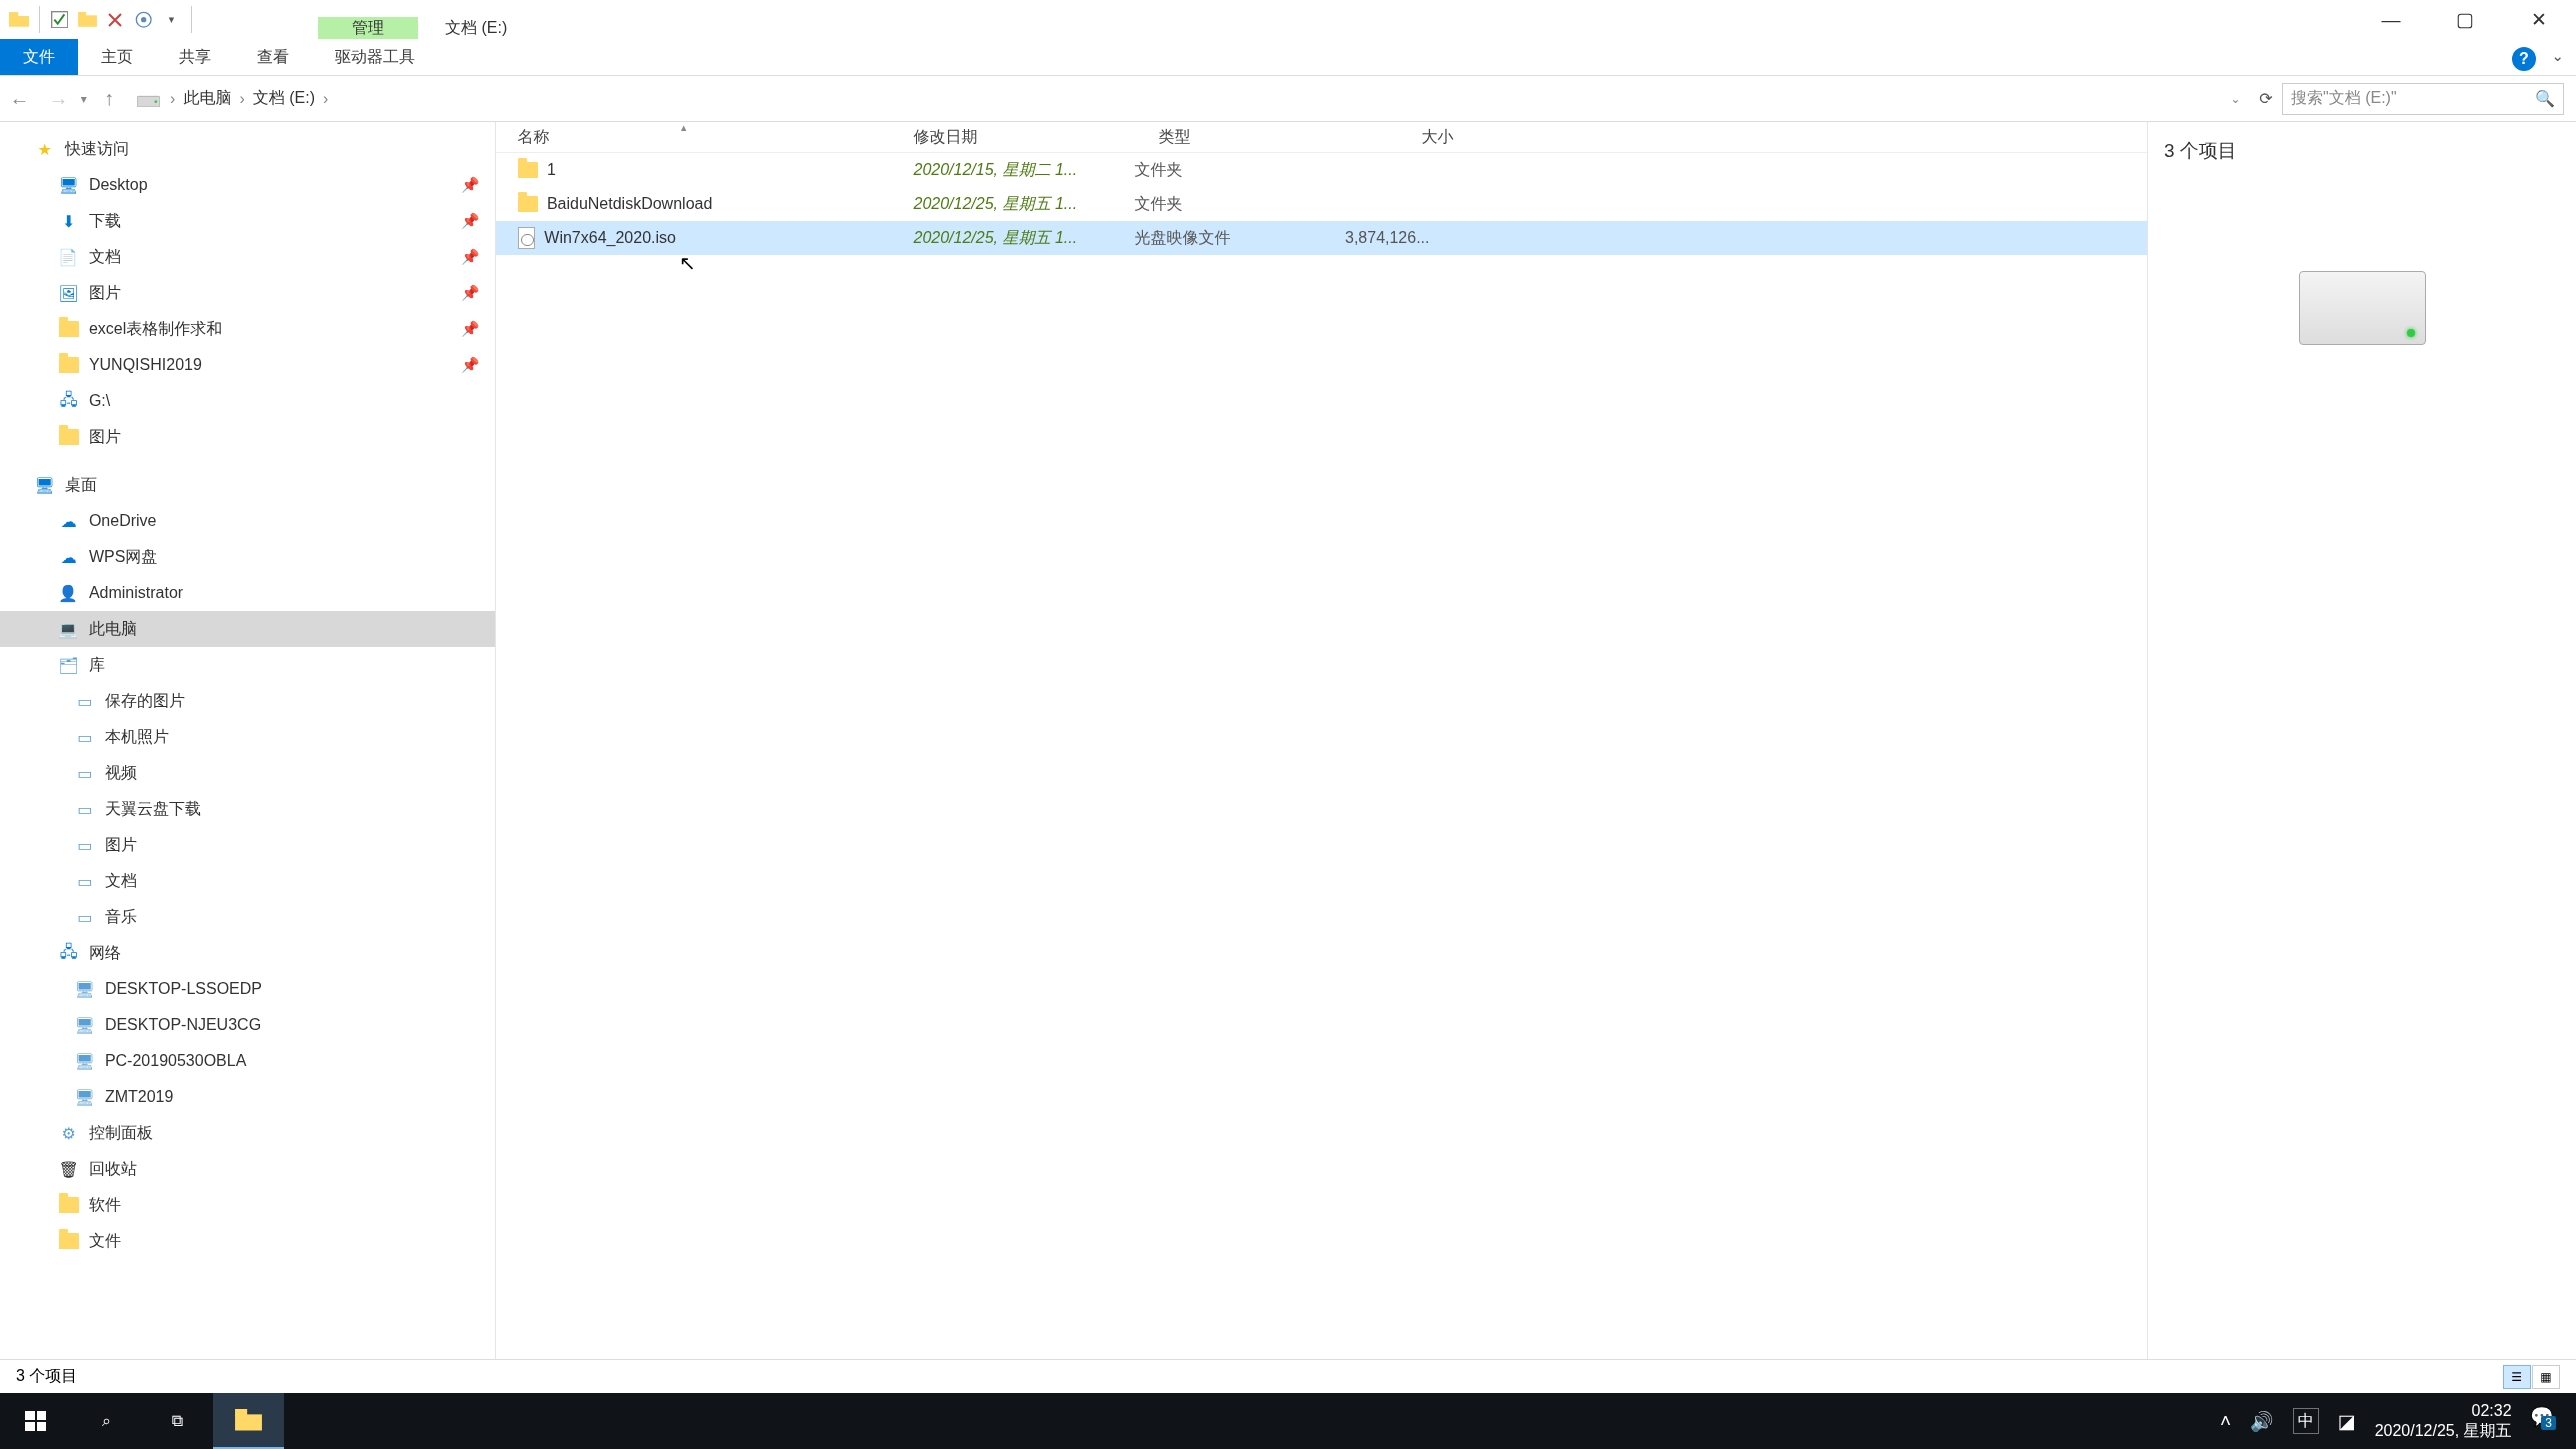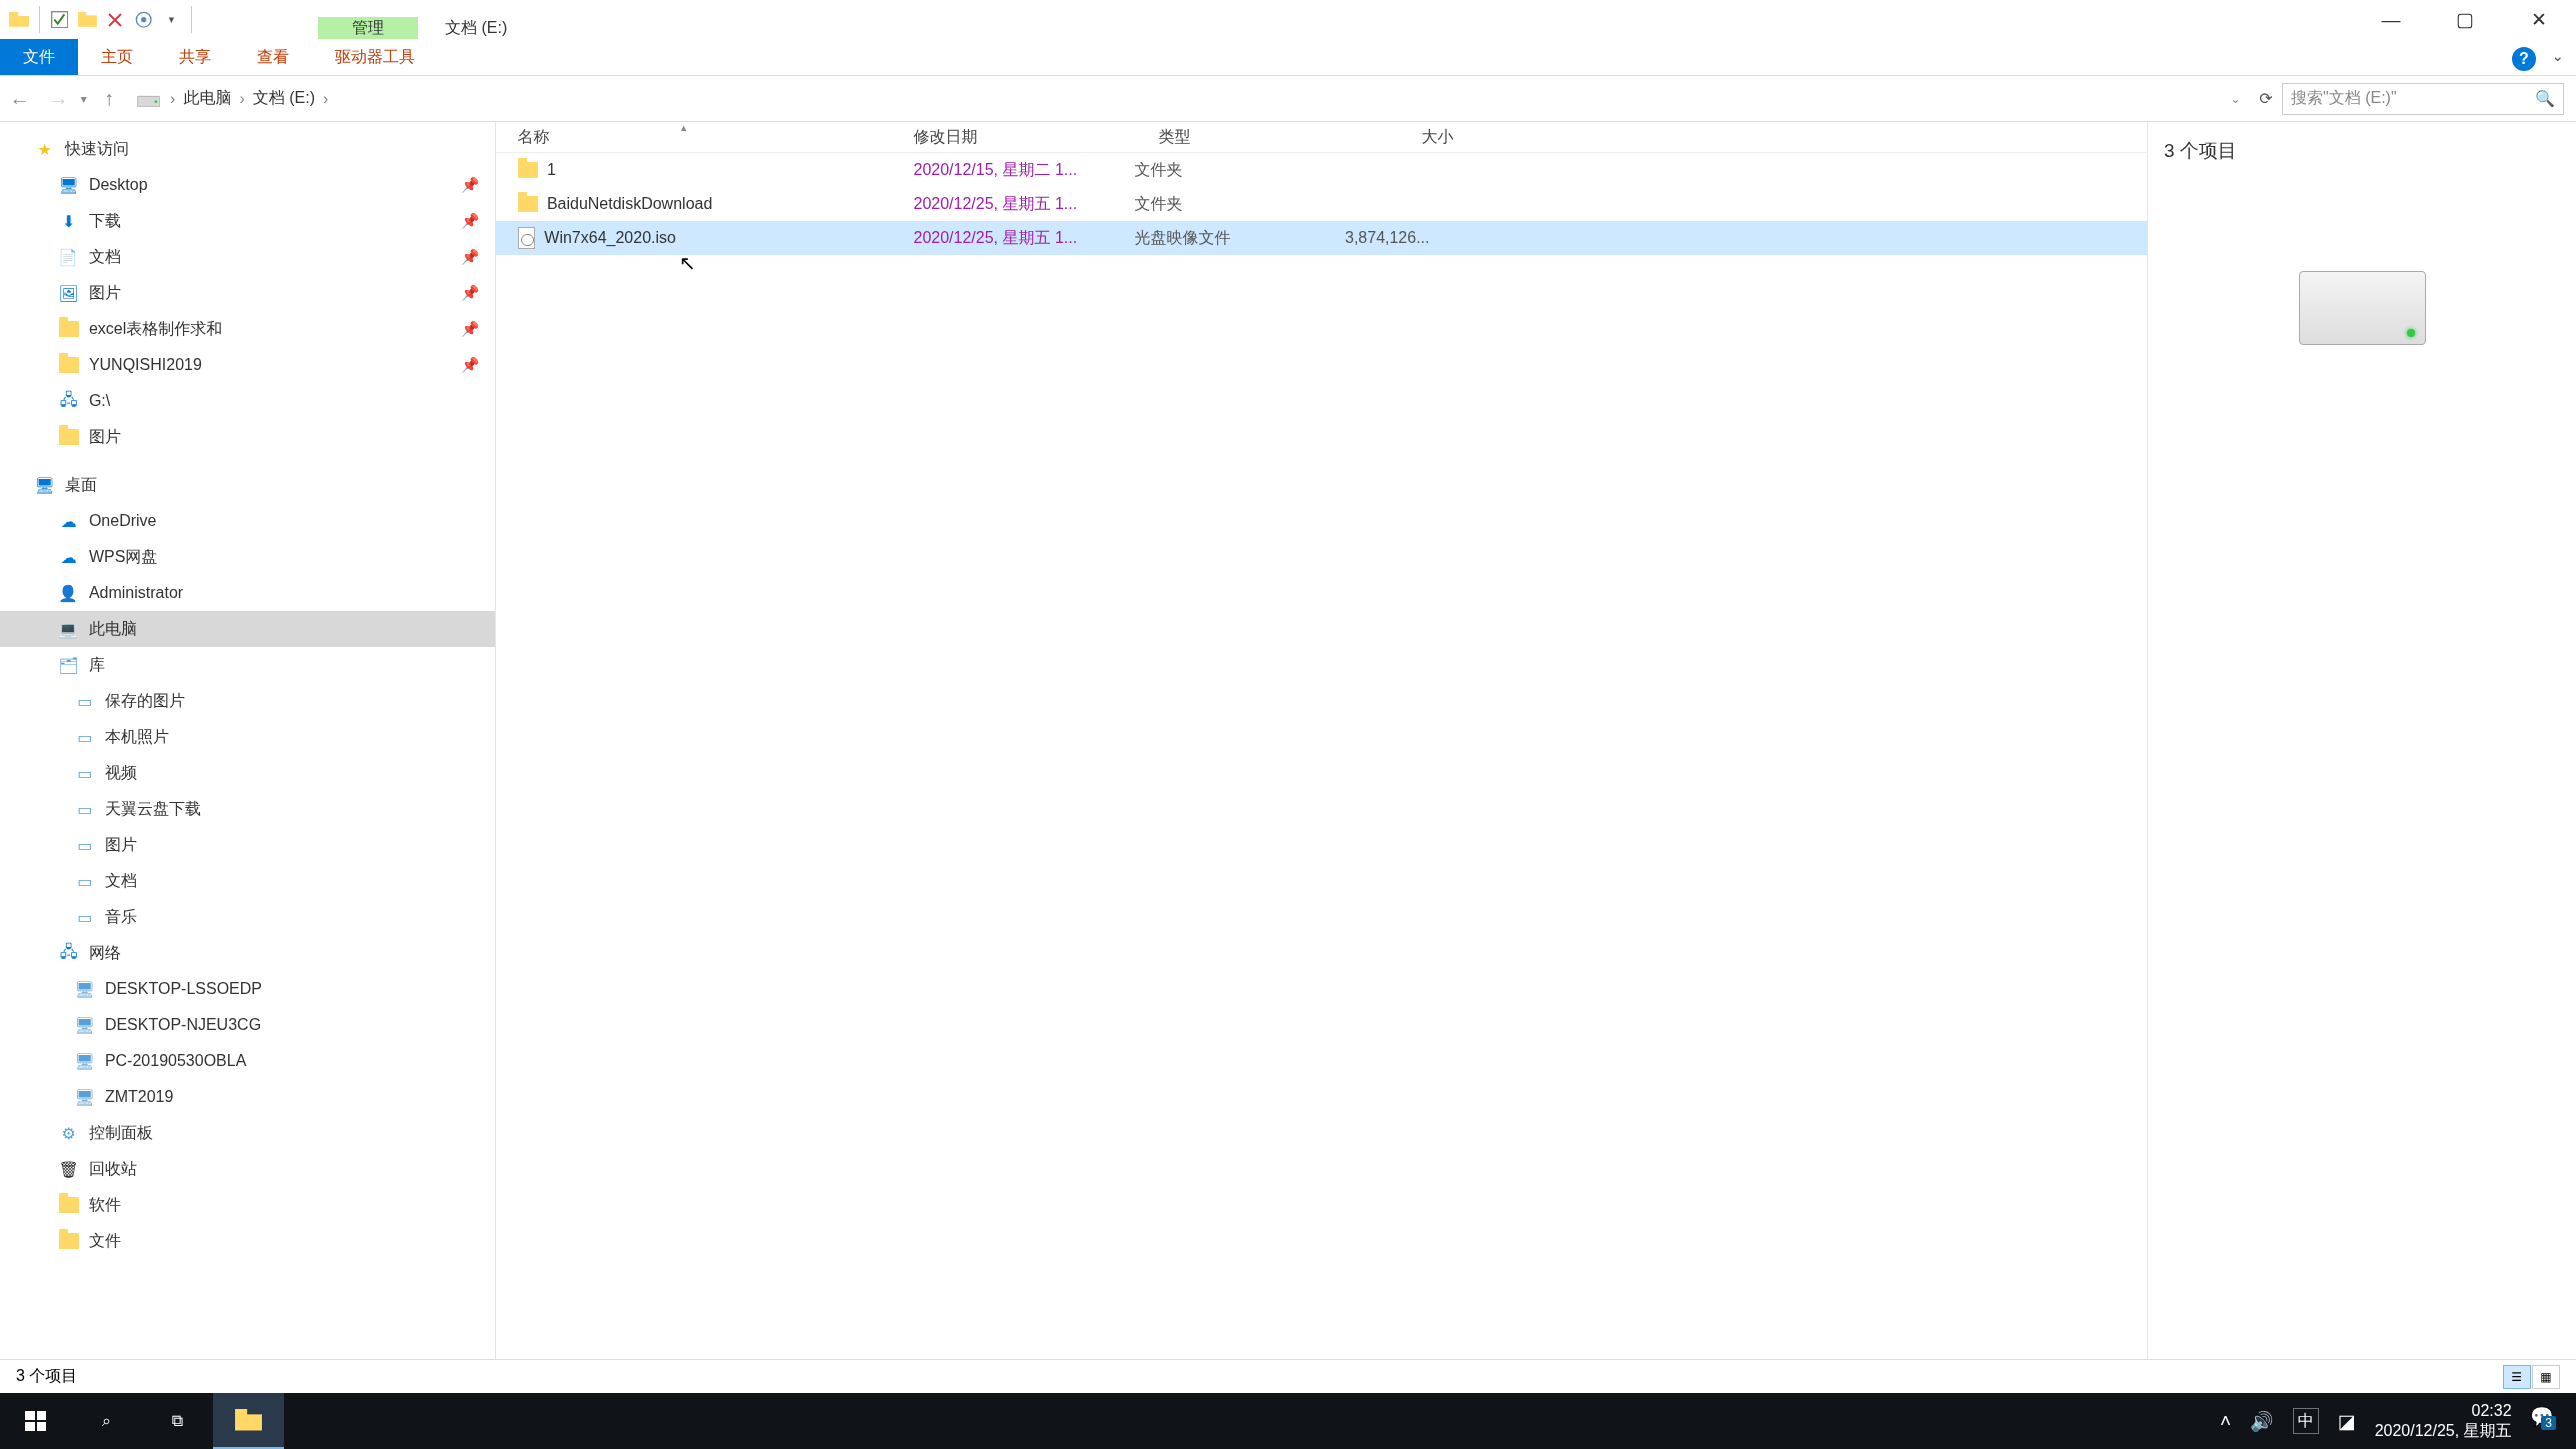--- a/index.html
+++ b/index.html
@@ -8,21 +8,21 @@
 .titlebar { height:39px; background:#fff; display:flex; align-items:center; font-size:16px; position:relative; }
 .titlebar-qat { display:flex; align-items:center; gap:4px; padding-left:6.7px; }
 .qat-icon { width:24px; height:24px; display:flex; align-items:center; justify-content:center; }
 .qat-sep { width:0.7px; height:27px; background:#ccc; margin:0 4px; }
 .titlebar-center { position:absolute; left:318px; top:0; height:39px; display:flex; align-items:flex-end; }
 .ribbon-context { background:#b5f0a6; padding:2px 34px; font-size:16px; color:#333; height:22px; display:flex; align-items:center; }
 .title-txt { padding:0 27px; font-size:16px; color:#333; }
 .win-controls { position:absolute; right:0; top:0; display:flex; height:39px; }
 .win-btn { width:74px; height:39px; display:flex; align-items:center; justify-content:center; font-size:19px; color:#333; }
 .ribbon-tabs { height:37px; display:flex; align-items:stretch; border-bottom:0.7px solid #ddd; font-size:16px; }
-.tab { padding:0 23px; display:flex; align-items:center; color:#c2410c; }
+.tab { padding:0 23px; display:flex; align-items:center; color:#404040; }
 .tab.file { background:#0078d7; color:#fff; }
 .ribbon-dropdown { position:absolute; top:8px; right:12px; font-size:14.8px; color:#555; }
 .help-icon { position:absolute; top:8px; right:40px; width:24px; height:24px; border-radius:50%; background:#0078d7; color:#fff; display:flex; align-items:center; justify-content:center; font-size:16px; font-weight:bold;}
 .navbar { height:46px; display:flex; align-items:center; border-bottom:0.7px solid #ddd; font-size:16px; }
 .nav-btn { width:39px; height:39px; display:flex; align-items:center; justify-content:center; color:#888; font-size:20px; }
 .nav-sep-chev { font-size:12px; color:#888; padding:0 2.7px; }
 .breadcrumb { flex:1; display:flex; align-items:center; height:32px; margin:0 6.7px; }
 .crumb-icon { width:27px; height:27px; display:flex; align-items:center; justify-content:center; margin-right:4px; }
 .crumb { padding:0 4px; color:#333; }
 .crumb-sep { padding:0 4px; color:#888; }
@@ -43,21 +43,21 @@
 .columns { height:31px; display:flex; align-items:center; font-size:16px; color:#444; border-bottom:0.7px solid #eee; padding-left:21.5px; position:relative;}
 .col-name { width:396px; display:flex; align-items:center; gap:6.7px;}
 .col-date { width:221px; }
 .col-type { width:181px;margin-left:24px; }
 .col-size { width:114px; text-align:right; }
 .sort-caret { font-size:10.7px; color:#888; position:absolute; left:185px; top:-1.3px;}
 .rows { flex:1; }
 .row { height:34px; display:flex; align-items:center; font-size:16px; padding-left:21.5px; color:#333;}
 .row.selected { background:#cde8ff; }
 .row .c-name { width:396px; display:flex; align-items:center; gap:9.4px;}
-.row .c-date { width:221px; color:#a21caf;}
+.row .c-date { width:221px; color:#4d7c0f;font-style:italic;}
 .row .c-type { width:181px; color:#555;}
 .row .c-size { width:114px; text-align:right; color:#555;}
 .ico-folder { width:20px; height:16px; background:#ffd868; border-radius:1.3px 1.3px 0 0; position:relative; }
 .ico-folder::before { content:""; position:absolute; top:-4px; left:0; width:9.4px; height:4px; background:#ffd868; border-radius:1.3px 1.3px 0 0;}
 .ico-iso { width:17.4px; height:21.5px; background:#fff; border:0.7px solid #aaa; position:relative;}
 .ico-iso::after { content:""; position:absolute; left:2.7px; top:5.4px; width:10.7px; height:10.7px; border:1.3px solid #888; border-radius:50%;}
 .preview-pane { width:429px; border-left:0.7px solid #e5e5e5; padding:16px; font-size:19px; color:#333; display:flex; flex-direction:column; align-items:center;}
 .preview-pane .drive-img { margin-top:107px; width:127px; height:74px; background:linear-gradient(#f4f4f4,#ddd); border:0.7px solid #aaa; border-radius:4px; position:relative;}
 .preview-pane .drive-img::after { content:""; position:absolute; right:9.4px; bottom:6.7px; width:8px; height:8px; background:#2ecc40; border-radius:50%; box-shadow:0 0 4px #2ecc40;}
 .statusbar { height:34px; border-top:0.7px solid #ddd; display:flex; align-items:center; font-size:16px; padding:0 16px; justify-content:space-between;}

